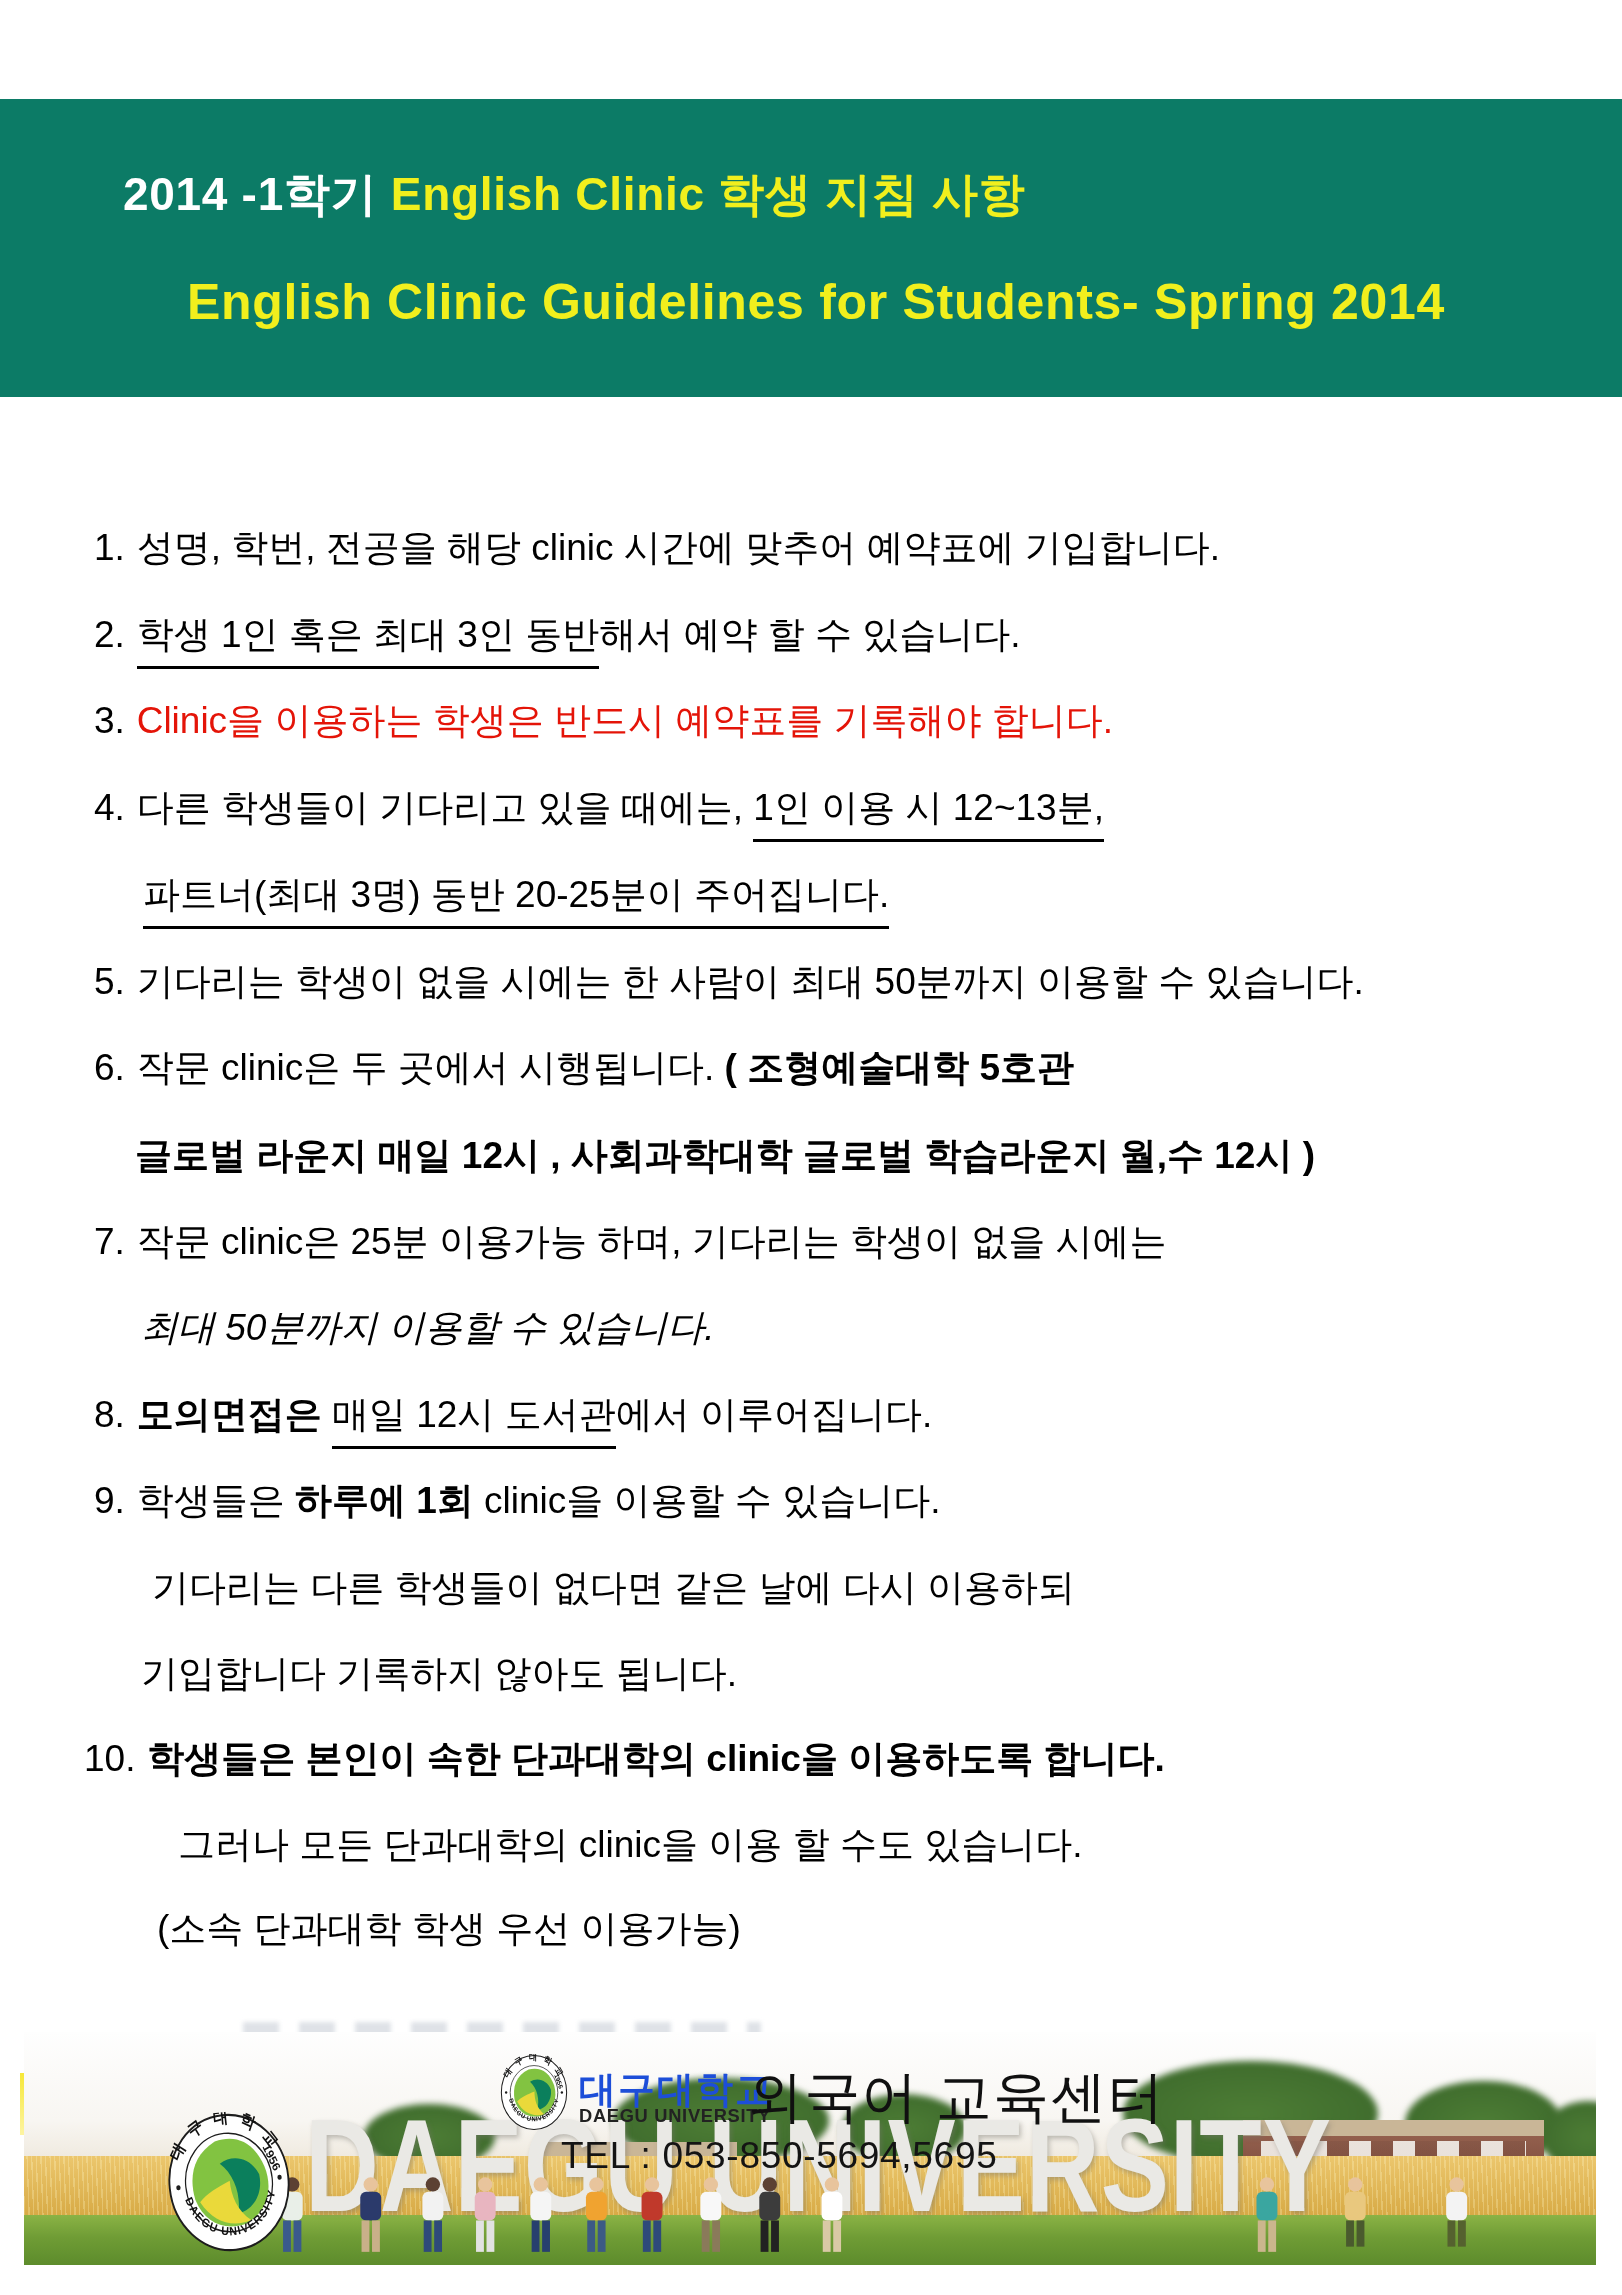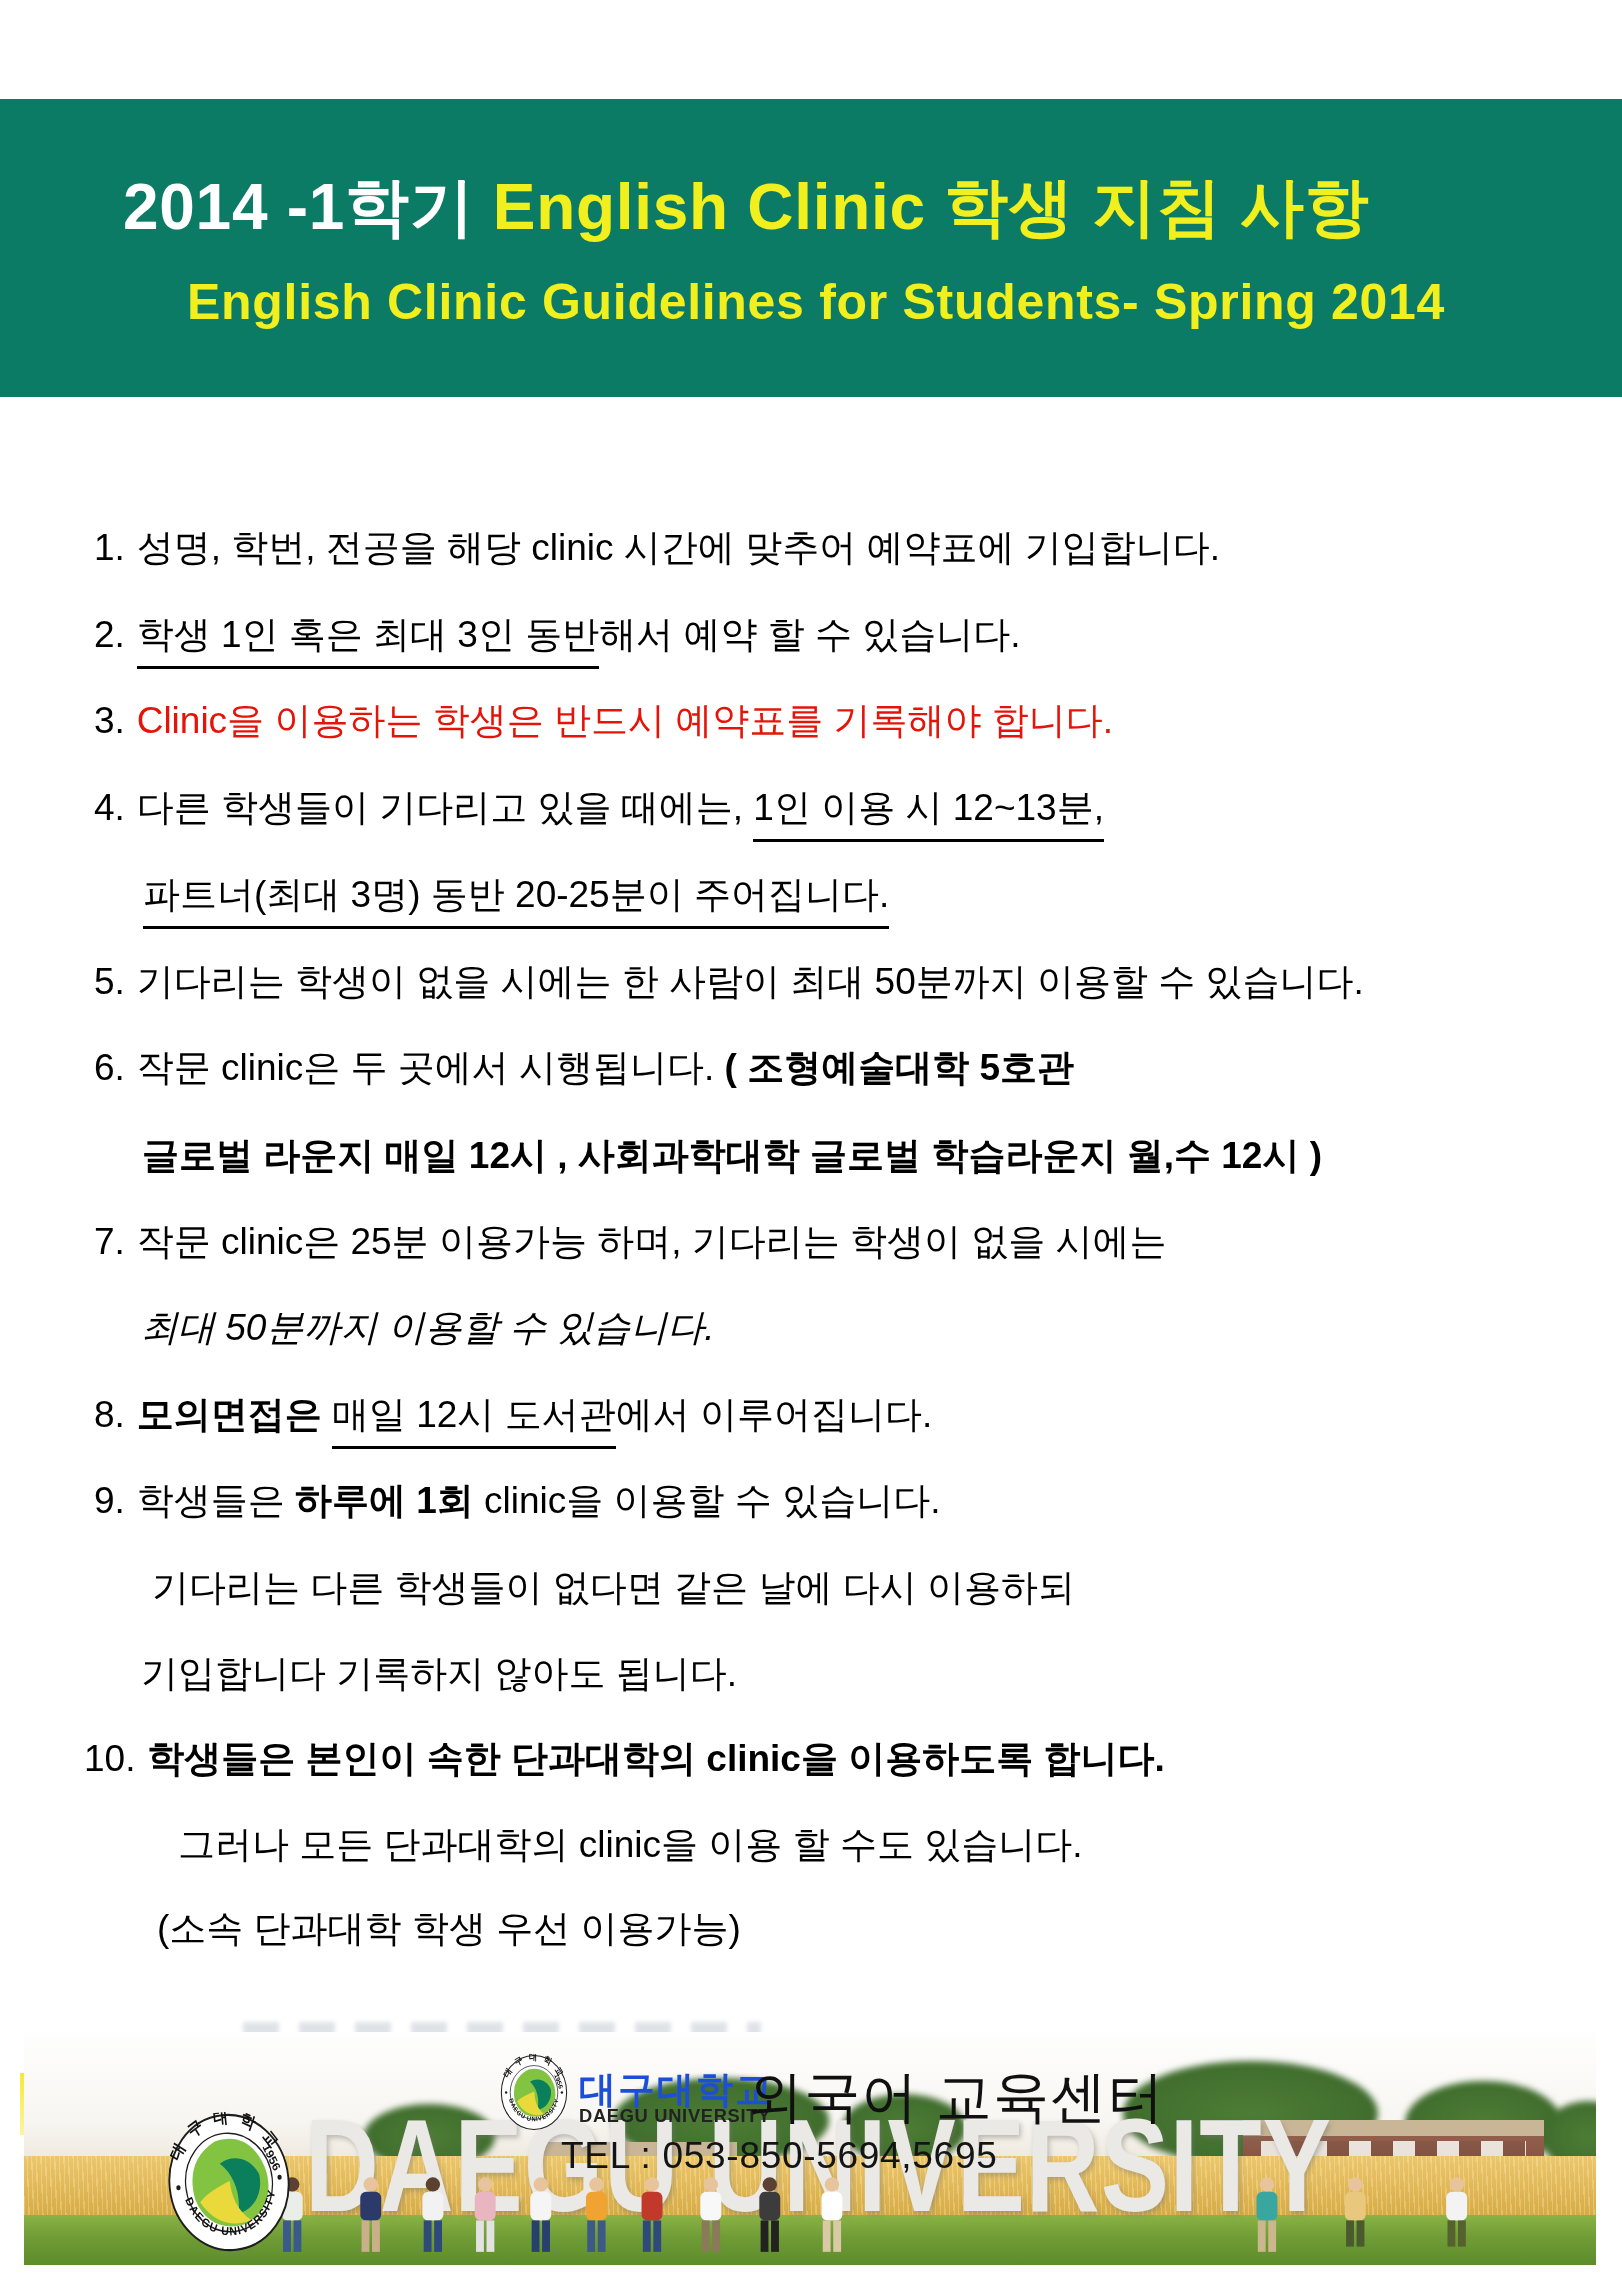--- a/index.html
+++ b/index.html
@@ -1,41 +1,41 @@
 <!DOCTYPE html>
 <html style="font-size:10.5px"><head>
 <meta charset="utf-8">
 <style>
   html,body{margin:0;padding:0;background:#ffffff;}
   .page{position:relative;width:1623px;height:2295px;background:#ffffff;overflow:hidden;
         font-family:"Liberation Sans",sans-serif;color:#000;}
 
   
   .banner{position:absolute;left:0;top:99px;width:1623px;height:298px;background:#0c7b66;}
-  .title1{position:absolute;left:123px;top:65px;font-size:64px;font-weight:bold;white-space:nowrap;letter-spacing:0.7px;}
+  .title1{position:absolute;left:123px;top:65px;font-size:46px;font-weight:bold;white-space:nowrap;letter-spacing:0.7px;}
   .title1 .t-sem{color:#ffffff;}
   .title1 .t-rest{color:#f1ef1d;}
   .title2{position:absolute;left:187px;top:174px;font-size:50px;font-weight:bold;color:#f1ef1d;white-space:nowrap;letter-spacing:0.7px;}
 
   
   .gl{position:absolute;font-size:37px;line-height:1.15;white-space:nowrap;color:#000;}
   .gl .num{display:inline-block;margin-right:11.8px;}
   .b{font-weight:bold;}
   .red{color:#e41408;}
   .u{border-bottom:3.9px solid #000;padding-bottom:11px;}
 
   
   #l1 {left:94px;top:527px;}
   #l2 {left:94px;top:614px;}
   #l3 {left:94px;top:700px;}
   #l4a{left:94px;top:787px;}
   #l4b{left:143px;top:874px;text-align:center;}
   #l5 {left:94px;top:961px;}
   #l6a{left:94px;top:1047px;}
-  #l6b{left:142px;top:1135px;}
+  #l6b{left:135px;top:1135px;}
   #l7a{left:94px;top:1221px;}
   #l7b{left:141px;top:1307px;font-style:italic;}
   #l8 {left:94px;top:1394px;}
   #l9a{left:94px;top:1480px;}
   #l9b{left:152px;top:1567px;}
   #l9c{left:141px;top:1653px;}
   #l10a{left:84px;top:1738px;}
   #l10b{left:171px;top:1824px;margin-left:7px;}
   #l10c{left:157px;top:1908px;}
 

